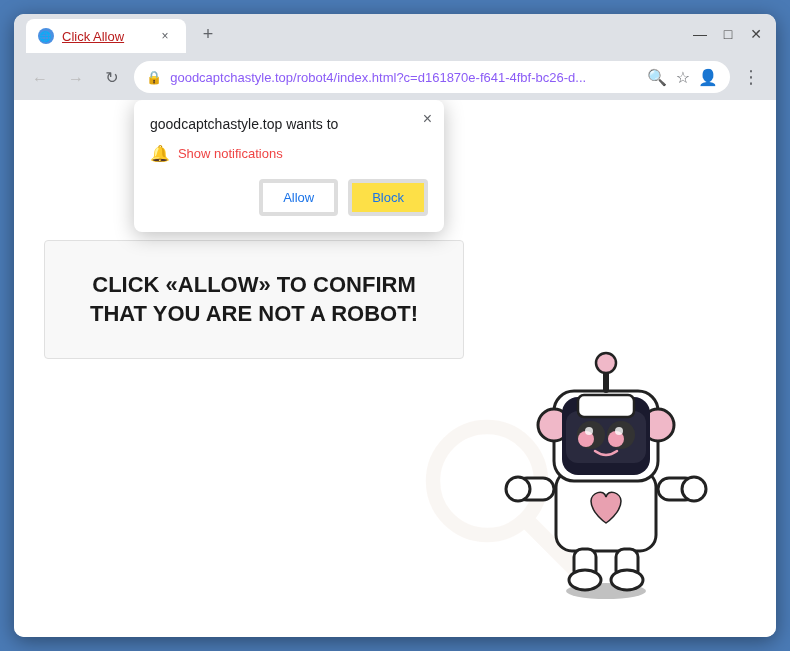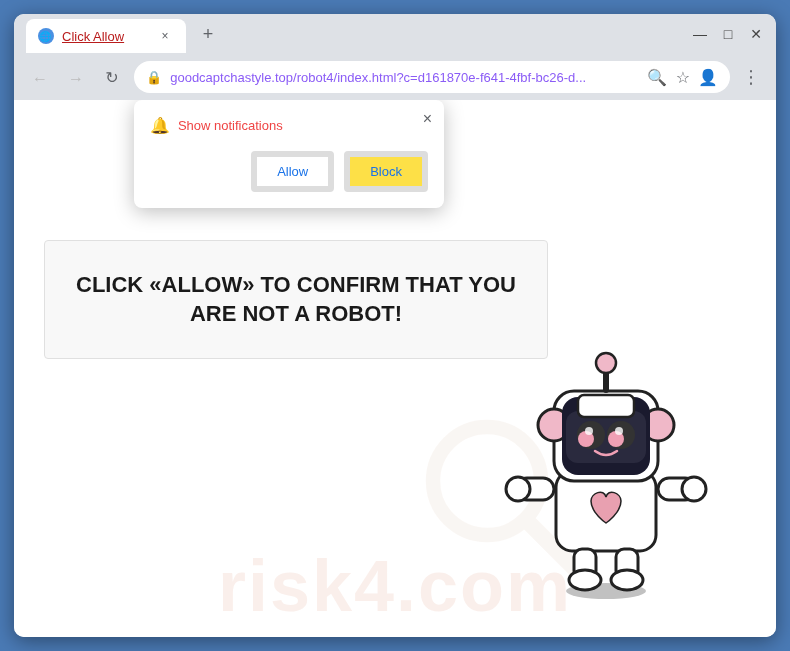--- a/index.html
+++ b/index.html
@@ -204,21 +204,21 @@
       white-space: nowrap;
       user-select: none;
       pointer-events: none;
     }
 
     
     .page-main {
       position: absolute;
       top: 140px;
       left: 30px;
-      width: 504px;
+      width: 420px;
       background: #f8f8f8;
       border: 1px solid #e0e0e0;
       border-radius: 4px;
       padding: 30px 30px;
     }
 
     .captcha-text {
       font-size: 22px;
       font-weight: 900;
       color: #1a1a1a;
@@ -276,21 +276,21 @@
       display: flex;
       justify-content: flex-end;
       gap: 10px;
     }
 
     .popup-btn {
       padding: 7px 20px;
       border-radius: 4px;
       font-size: 13px;
       cursor: pointer;
-      border: 6px solid #4d7c0f;
+      border: 4px solid #4d7c0f;
       font-weight: 500;
     }
 
     .allow-btn {
       color: #1a73e8;
       background: #fff;
       border-color: #ddd;
     }
 
     .block-btn {
@@ -373,24 +373,24 @@
   <div class="page-content">
 
     <div class="watermark">
 
       <svg style="position:absolute;top:40px;left:20px;width:180px;height:180px;opacity:0.09" viewBox="0 0 100 100">
         <circle cx="40" cy="40" r="30" fill="none" stroke="#c8a080" stroke-width="8"></circle>
         <line x1="62" y1="62" x2="90" y2="90" stroke="#c8a080" stroke-width="9" stroke-linecap="round"></line>
       </svg>
     </div>
 
-    <div style="position:absolute;bottom:10px;left:50%;transform:translateX(-50%);font-size:72px;font-weight:900;color:rgba(220,150,120,0.15);white-space:nowrap;letter-spacing:2px;user-select:none;pointer-events:none">risk4.com</div>
 
     <div class="notification-popup">
       <span class="popup-close">×</span>
+      <div class="popup-site-name">goodcaptchastyle.top wants to</div>
       <div class="popup-notification-row">
         <span class="bell-icon">🔔</span>
         <span class="popup-notification-text">Show notifications</span>
       </div>
       <div class="popup-buttons">
         <button class="popup-btn allow-btn">Allow</button>
         <button class="popup-btn block-btn">Block</button>
       </div>
     </div>
 

